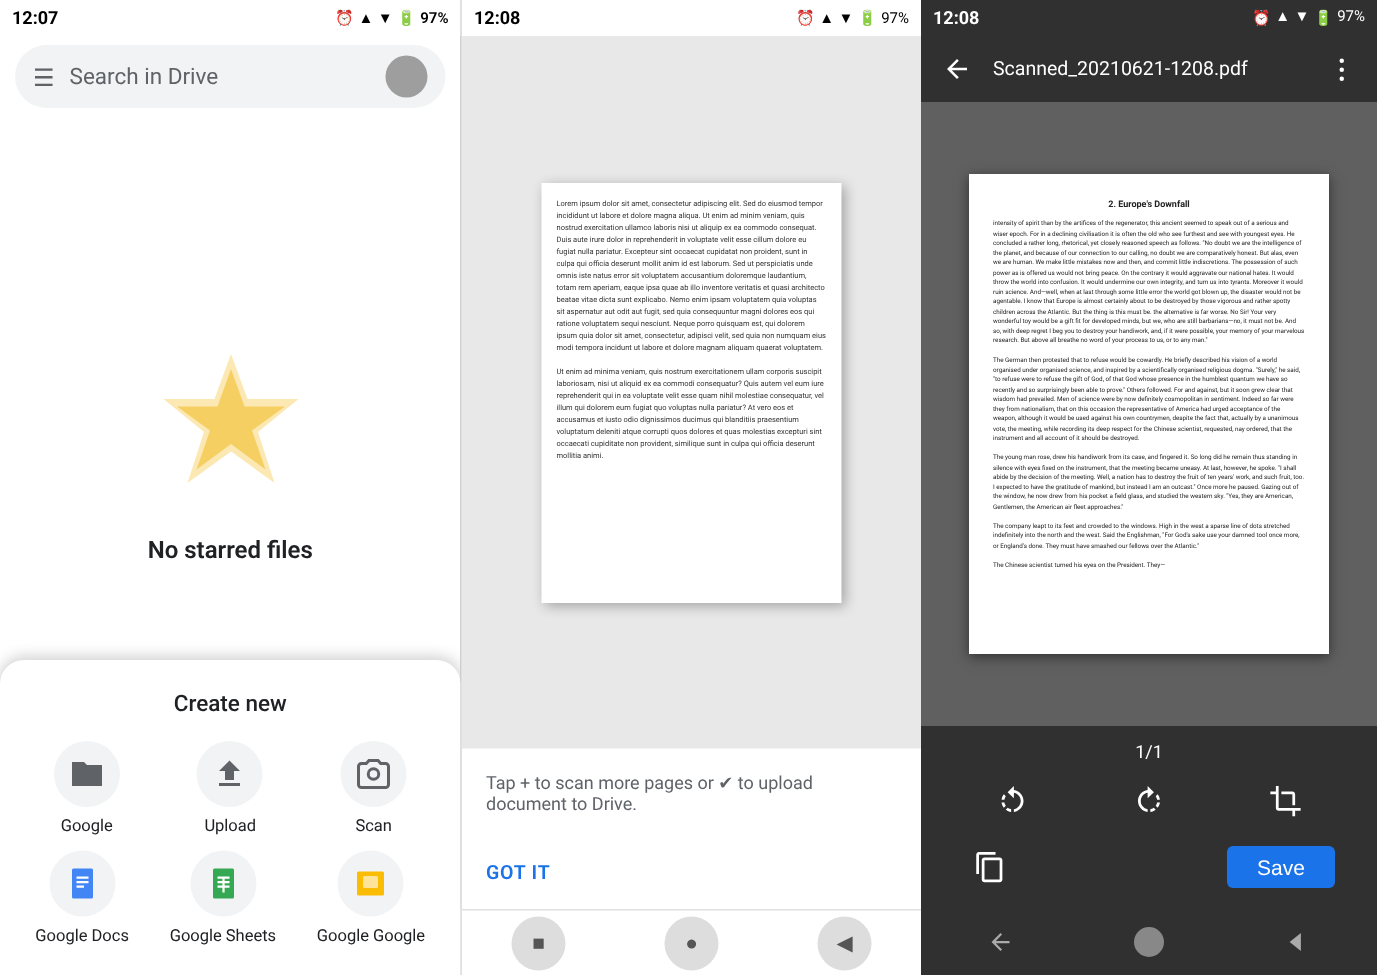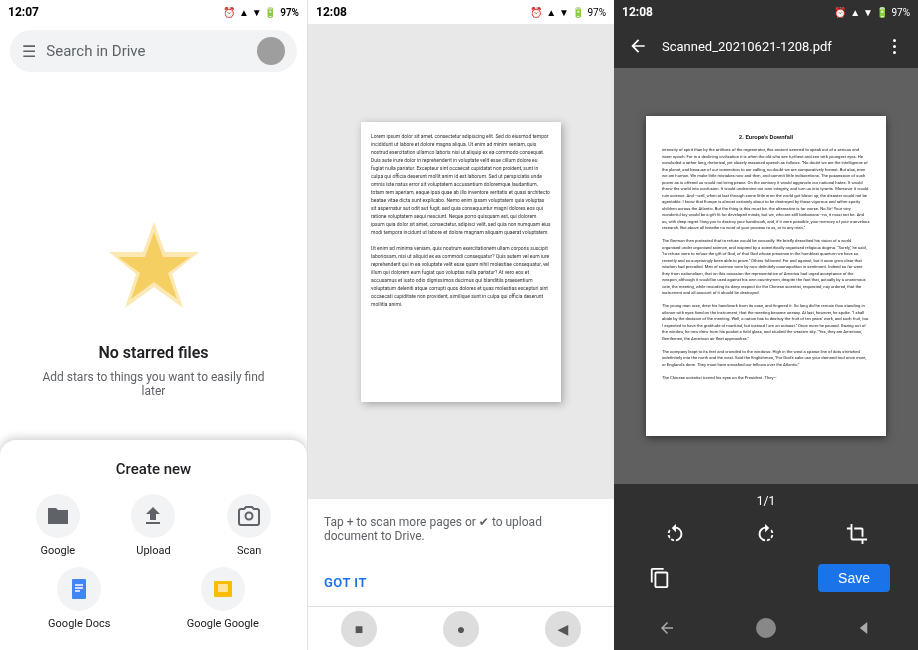--- a/index.html
+++ b/index.html
@@ -393,21 +393,20 @@
   </div>
 
   <div class="drive-content">
     <div class="star-icon-container">
       <svg width="100" height="100" viewBox="0 0 100 100">
         <polygon points="50,5 61,35 95,35 68,57 79,91 50,70 21,91 32,57 5,35 39,35" fill="#f4c542" opacity="0.4"></polygon>
         <polygon points="50,15 59,40 86,40 64,56 73,82 50,65 27,82 36,56 14,40 41,40" fill="#f4c542" opacity="0.7"></polygon>
       </svg>
     </div>
     <div class="no-starred">No starred files</div>
-    <div class="no-starred-sub">Add stars to things you want to easily find later</div>
   </div>
 
   <div class="create-panel">
     <div class="create-title">Create new</div>
     <div class="create-options">
       <div class="create-option">
         <div class="create-option-icon">
           <svg width="24" height="24" viewBox="0 0 24 24">
             <path d="M10 4H2v16h20V6H12l-2-2z" fill="#5f6368"></path>
           </svg>
@@ -440,20 +439,32 @@
             <line x1="8" y1="8" x2="16" y2="8" stroke="#fff" stroke-width="1.5"></line>
             <line x1="8" y1="11" x2="16" y2="11" stroke="#fff" stroke-width="1.5"></line>
             <line x1="8" y1="14" x2="13" y2="14" stroke="#fff" stroke-width="1.5"></line>
           </svg>
         </div>
         <span class="create-option-label">Google Docs</span>
       </div>
       <div class="create-option">
         <div class="create-option-icon">
           <svg width="24" height="24" viewBox="0 0 24 24">
+            <rect x="5" y="2" width="14" height="20" rx="1" fill="#34a853"></rect>
+            <line x1="8" y1="8" x2="16" y2="8" stroke="#fff" stroke-width="1.5"></line>
+            <line x1="8" y1="11" x2="16" y2="11" stroke="#fff" stroke-width="1.5"></line>
+            <line x1="12" y1="8" x2="12" y2="18" stroke="#fff" stroke-width="1.5"></line>
+            <line x1="8" y1="14" x2="16" y2="14" stroke="#fff" stroke-width="1.5"></line>
+          </svg>
+        </div>
+        <span class="create-option-label">Google Sheets</span>
+      </div>
+      <div class="create-option">
+        <div class="create-option-icon">
+          <svg width="24" height="24" viewBox="0 0 24 24">
             <rect x="3" y="4" width="18" height="16" rx="1" fill="#fbbc04"></rect>
             <rect x="7" y="7" width="10" height="8" rx="1" fill="#fff" opacity="0.6"></rect>
           </svg>
         </div>
         <span class="create-option-label">Google Google</span>
       </div>
     </div>
   </div>
 
   <div class="bottom-nav" style="margin-top:auto;">

